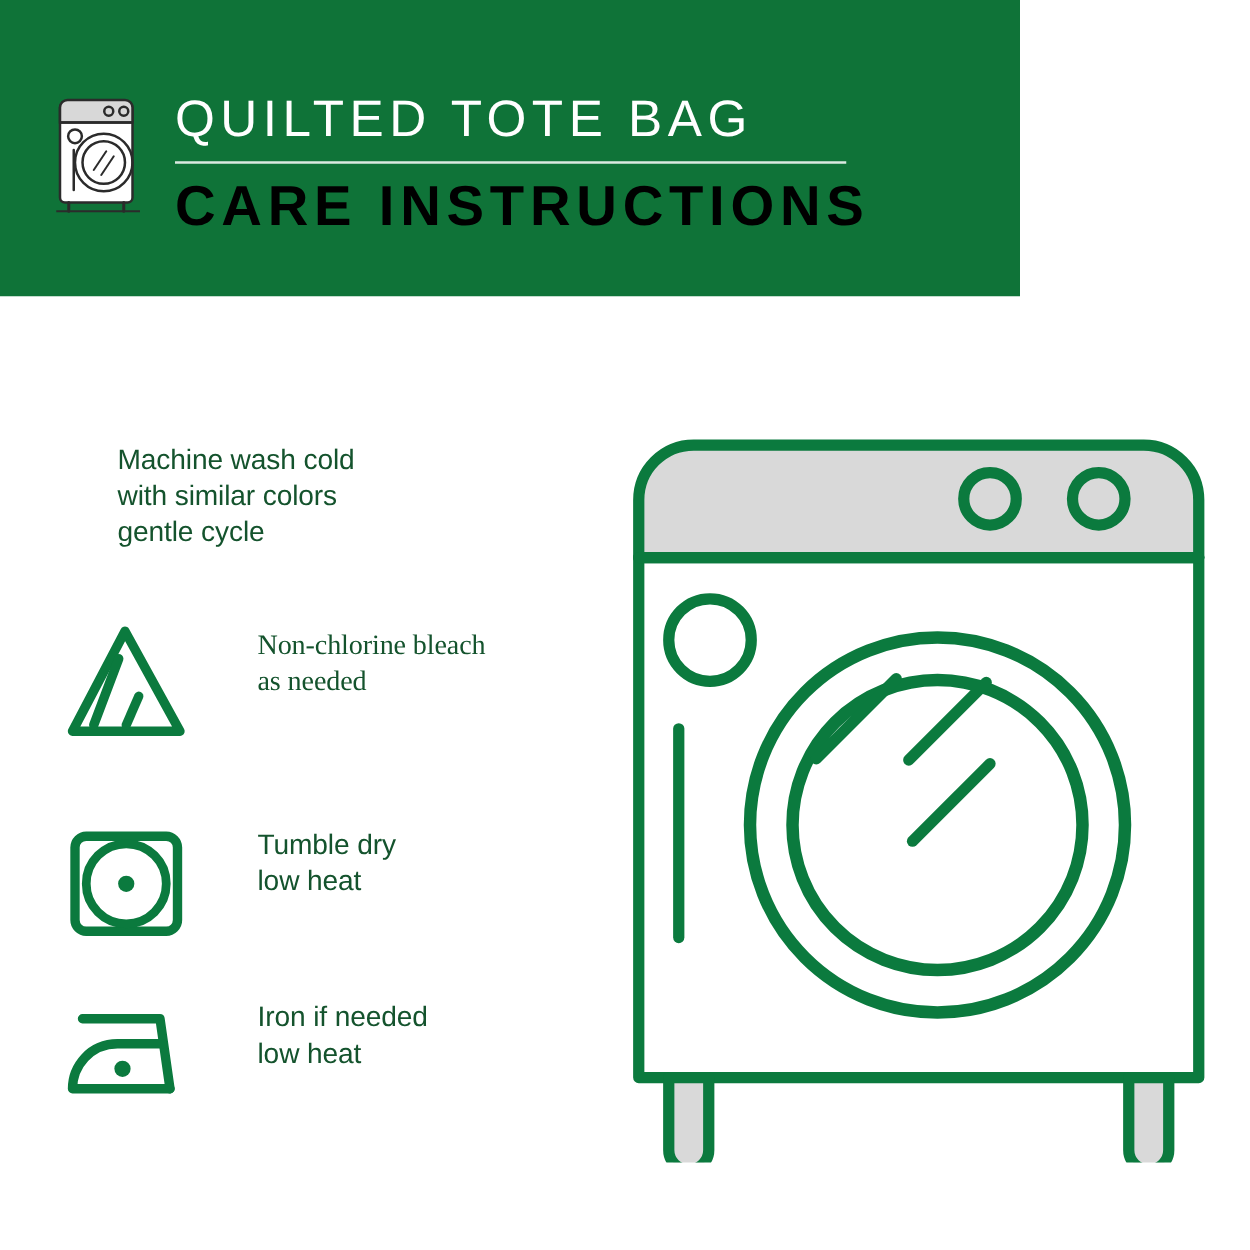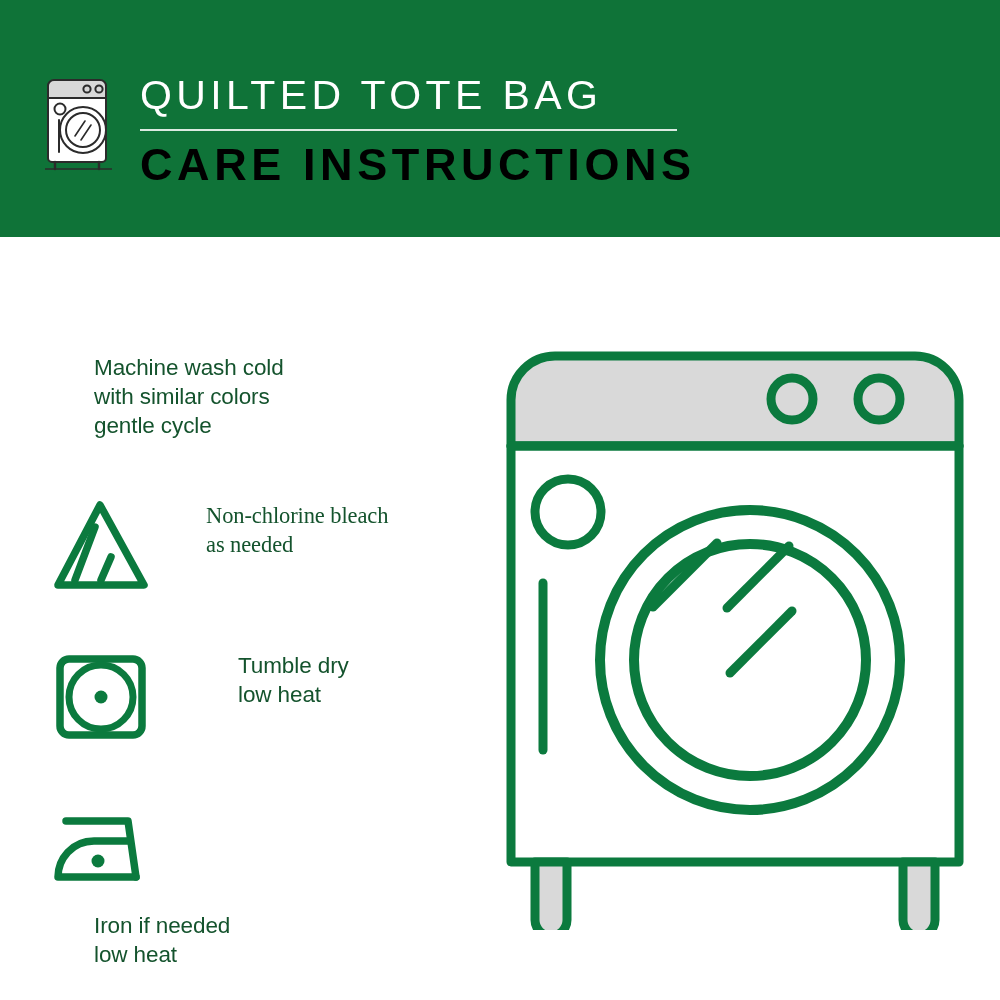--- a/index.html
+++ b/index.html
@@ -13,21 +13,21 @@
   .page {
     position:relative;
     width:1000px; height:1000px;
     background:#ffffff;
   }
 
   
   .header {
     position:absolute;
     left:0; top:0;
-    width:1000px; height:237px;
+    width:816px; height:237px;
     background:#0F7338;
   }
   .header-logo {
     position:absolute;
     left:42px; top:68px;
     width:74px; height:106px;
   }
   .header-text {
     position:absolute;
     left:140px; top:70px;
@@ -64,22 +64,22 @@
   }
   .care-row {
     position:absolute;
     left:48px;
     width:440px;
     display:flex;
     align-items:flex-start;
   }
   .care-row[data-row="0"] { top:110px; }
   .care-row[data-row="1"] { top:258px;font-family:Liberation Serif, serif; }
-  .care-row[data-row="2"] { top:408px;gap:32px; }
-  .care-row[data-row="3"] { top:556px;flex-direction:column; }
+  .care-row[data-row="2"] { top:418px; }
+  .care-row[data-row="3"] { top:556px; }
 
   .care-symbol {
     width:112px;
     flex:0 0 112px;
     display:flex;
     align-items:center;
     justify-content:flex-start;
   }
   .care-text {
     margin-left:46px;

